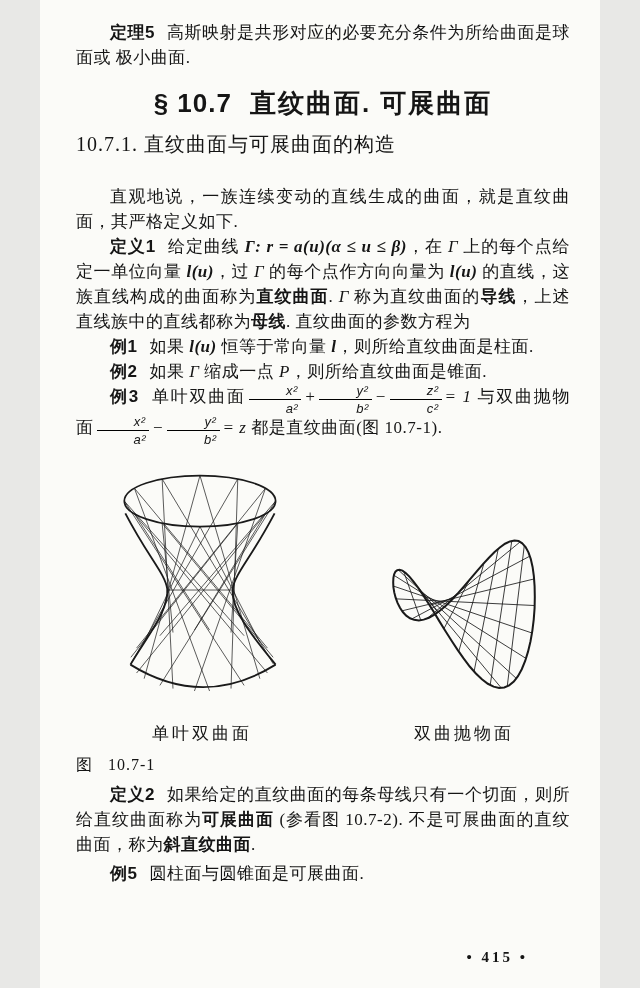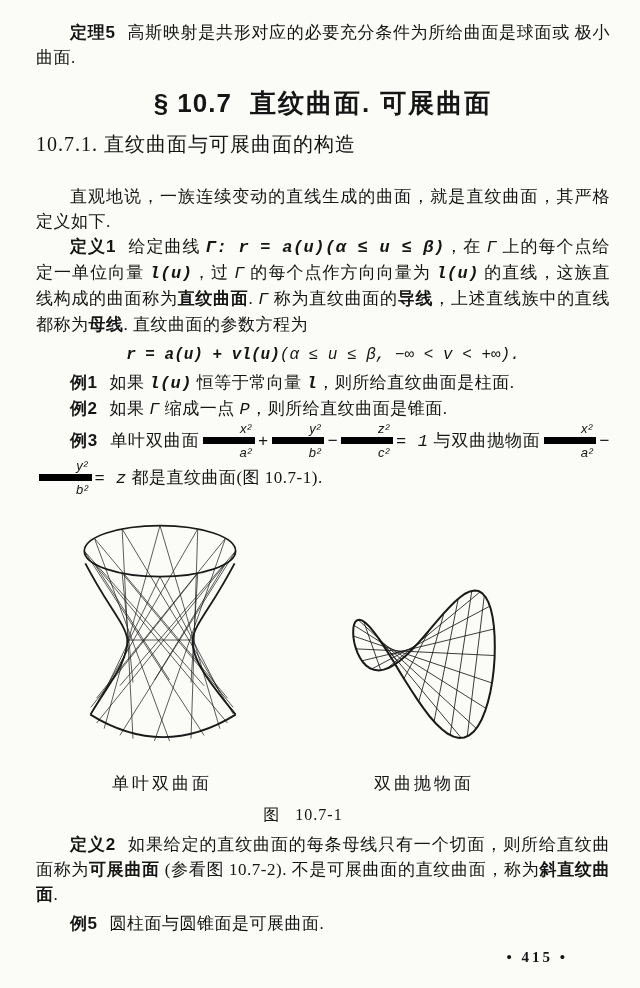--- a/index.html
+++ b/index.html
@@ -1,36 +1,36 @@
 <!DOCTYPE html>
 <html><head>
 <meta charset="utf-8">
 <style>
   html,body{margin:0;padding:0;background:#e8e8e6;}
   .page{
     position:relative;
-    width:640px;height:988px;
+    width:560px;height:988px;
     margin:0 auto;
     background:#fbfbf8;
     color:#151515;
     font-family:"Liberation Serif","DejaVu Serif",serif;
     box-sizing:border-box;
     padding:20px 30px 0 36px;
     overflow:hidden;
   }
   .body{
     font-size:17px;line-height:25px;
     letter-spacing:0.5px;
     margin:0;
     text-align:justify;
   }
   .ind{text-indent:2em;}
   .lbl{font-weight:bold;margin-right:12px;font-family:"Liberation Sans","DejaVu Sans",sans-serif;}
   .b{font-weight:bold;font-family:"Liberation Sans","DejaVu Sans",sans-serif;}
-  .m{font-family:Liberation Mono, monospace;font-style:italic;margin-top:42px;}
+  .m{font-family:Liberation Serif, serif;font-style:italic;margin-top:42px;}
   .bi{font-weight:bold;}
   .sec{
     margin:18px 0 0 0;
     text-align:center;
     font-size:26px;line-height:30px;
     font-weight:bold;
     font-family:"Liberation Sans","DejaVu Sans",sans-serif;
     letter-spacing:2px;
   }
   .sec .num{letter-spacing:1px;margin-right:18px;}
@@ -45,34 +45,34 @@
     text-align:center;
     font-size:16px;line-height:26px;
     margin:4px 0 2px 0;
   }
   .frac{
     display:inline-block;text-align:center;vertical-align:-11px;
     line-height:1;margin:0 3px;font-style:italic;
     font-family:Liberation Sans, sans-serif;
   }
   .frac .fn{display:block;font-size:13px;padding:0 3px 2px 3px;}
-  .frac .fd{display:block;font-size:13px;border-top:7px solid #000000;padding:2px 3px 0 3px;}
+  .frac .fd{display:block;font-size:13px;border-top:1px solid #000000;padding:2px 3px 0 3px;}
   .figrow{
     display:flex;align-items:flex-end;justify-content:flex-start;
     gap:64px;
     margin:20px 0 0 34px;
   }
   figure{margin:0;text-align:center;}
   figure svg{display:block;margin:0 auto;}
   figcaption{
     font-size:17px;letter-spacing:3px;margin-top:10px;
     font-family:"Liberation Serif","DejaVu Serif",serif;
   }
   .figcapmain{
-    text-align:center;font-size:16px;letter-spacing:1px;
+    font-size:16px;letter-spacing:1px;
     margin:10px 40px 0 0;
   }
   .figcapmain .cap-fig{letter-spacing:6px;margin-right:10px;}
   .p-ex4{margin-top:16px;}
   .p-def2{margin-top:6px;}
   .p-ex5{margin-top:4px;}
   .pageno{
     position:absolute;right:72px;bottom:22px;
     font-size:15px;font-weight:bold;letter-spacing:3px;
   }
@@ -91,23 +91,20 @@
   </h1>
 
   <h2 class="subsec">10.7.1. 直纹曲面与可展曲面的构造</h2>
 
   <p class="body ind p-intro">直观地说，一族连续变动的直线生成的曲面，就是直纹曲面，其严格定义如下.</p>
 
   <p class="body ind">
     <span class="lbl">定义1</span><span>给定曲线 </span><span class="m bi">Γ: r = a(u)(α ≤ u ≤ β)</span><span>，在 </span><span class="m">Γ</span><span> 上的每个点给定一单位向量 </span><span class="m bi">l(u)</span><span>，过 </span><span class="m">Γ</span><span> 的每个点作方向向量为 </span><span class="m bi">l(u)</span><span> 的直线，这族直线构成的曲面称为</span><span class="b">直纹曲面</span><span>. </span><span class="m">Γ</span><span> 称为直纹曲面的</span><span class="b">导线</span><span>，上述直线族中的直线都称为</span><span class="b">母线</span><span>. 直纹曲面的参数方程为</span>
   </p>
 
-  <div class="formula">
-    <span class="m bi">r = a(u) + vl(u)</span><span class="m">(α ≤ u ≤ β, −∞ &lt; v &lt; +∞).</span>
-  </div>
 
   <p class="body ind">
     <span class="lbl">例1</span><span>如果 </span><span class="m bi">l(u)</span><span> 恒等于常向量 </span><span class="m bi">l</span><span>，则所给直纹曲面是柱面.</span>
   </p>
 
   <p class="body ind">
     <span class="lbl">例2</span><span>如果 </span><span class="m">Γ</span><span> 缩成一点 </span><span class="m">P</span><span>，则所给直纹曲面是锥面.</span>
   </p>
 
   <p class="body ind">

